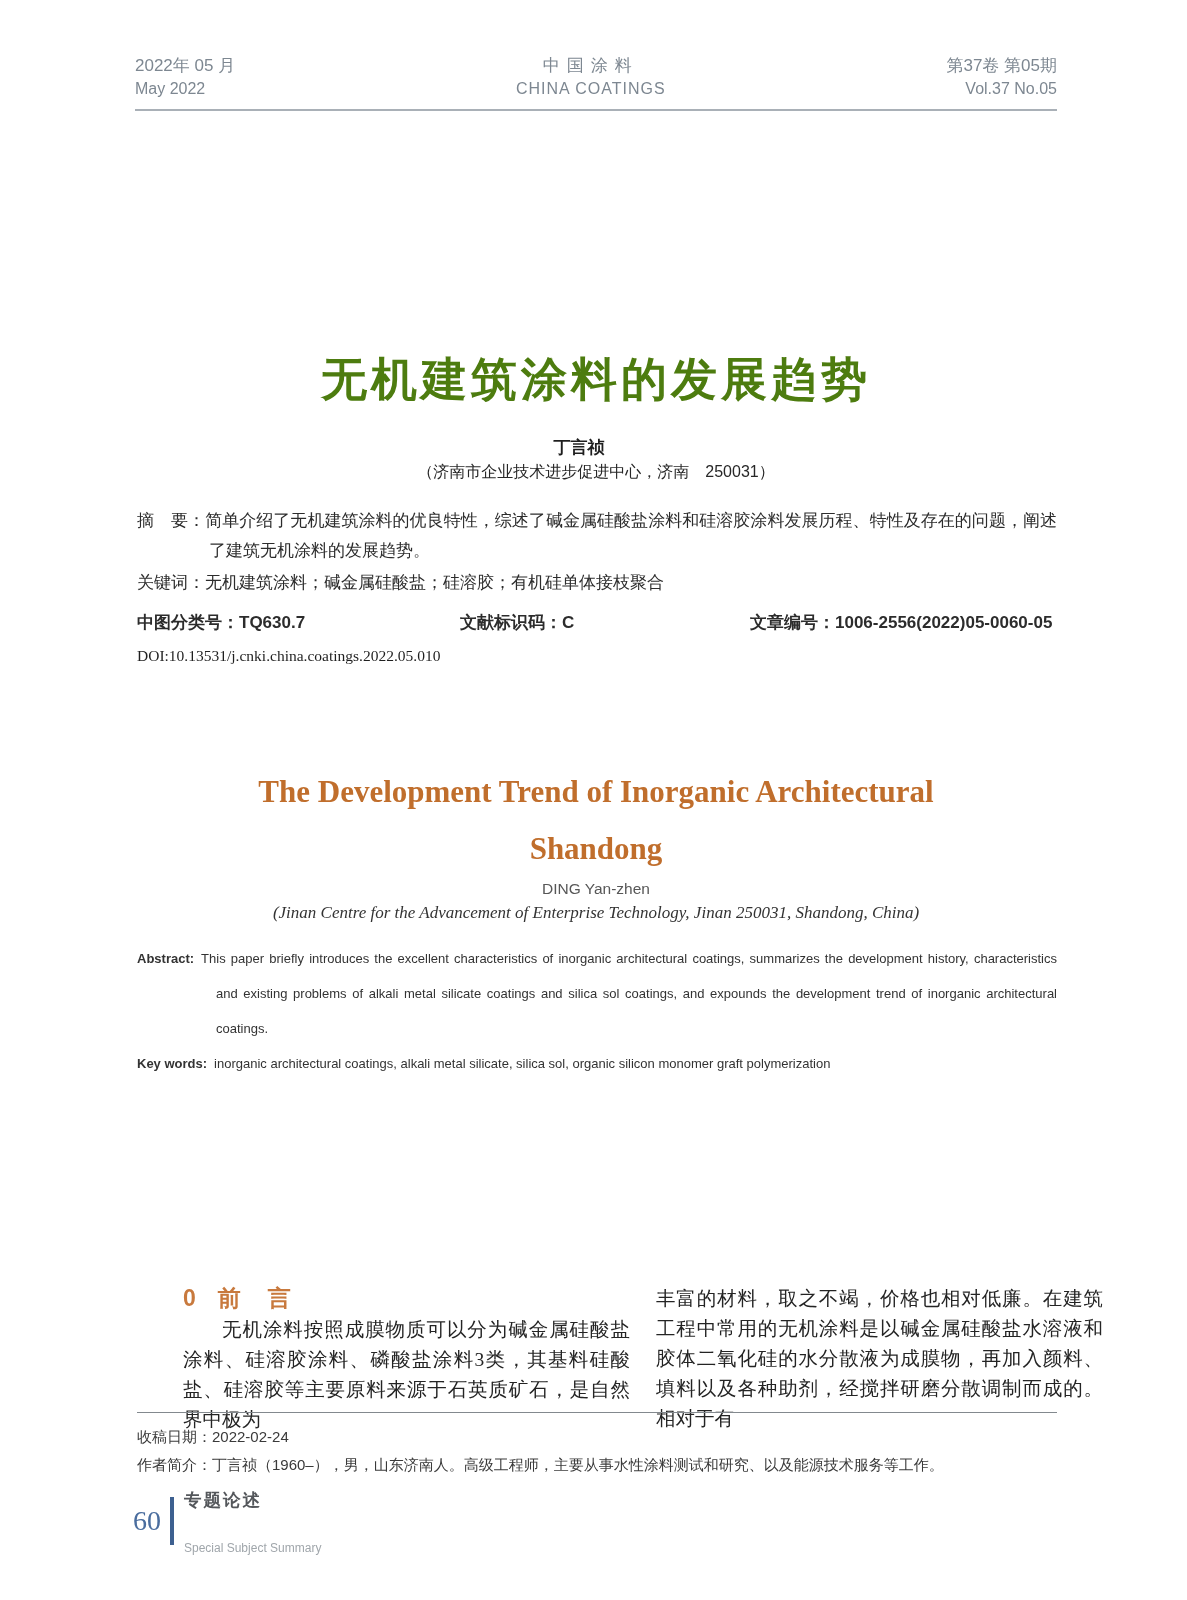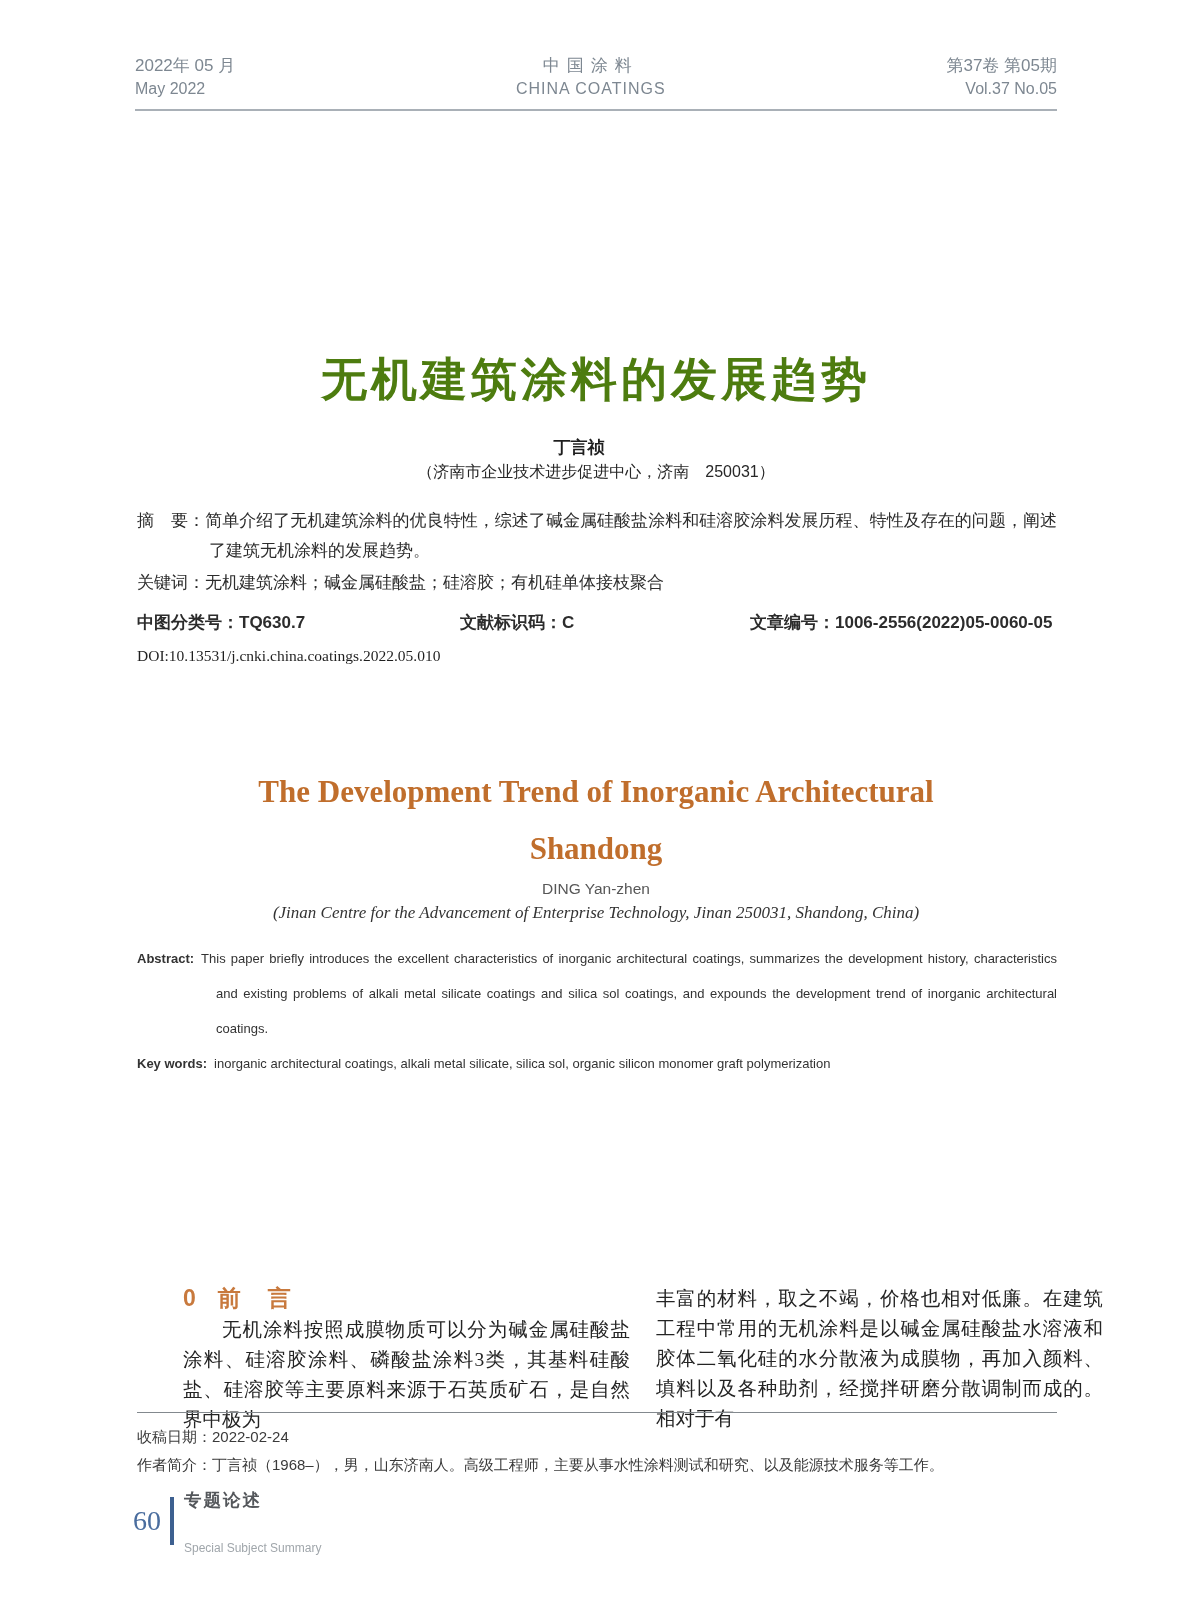--- a/index.html
+++ b/index.html
@@ -176,21 +176,21 @@
     </div>
     <div class="col right-col">
       <p class="body-p">丰富的材料，取之不竭，价格也相对低廉。在建筑工程中常用的无机涂料是以碱金属硅酸盐水溶液和胶体二氧化硅的水分散液为成膜物，再加入颜料、填料以及各种助剂，经搅拌研磨分散调制而成的。相对于有</p>
     </div>
   </section>
 
   <div class="foot-sep"></div>
 
   <div class="footnotes">
     <p>收稿日期：2022-02-24</p>
-    <p>作者简介：丁言祯（1968–），男，山东济南人。高级工程师，主要从事水性涂料测试和研究、以及能源技术服务等工作。</p>
+    <p>作者简介：丁言祯（1960–），男，山东济南人。高级工程师，主要从事水性涂料测试和研究、以及能源技术服务等工作。</p>
   </div>
 
   <footer class="pg-footer">
     <span class="pg-num">60</span>
     <span class="pg-bar"></span>
     <span class="pg-col">
       <span class="pg-cn">专题论述</span>
       <span class="pg-en">Special Subject Summary</span>
     </span>
   </footer>

